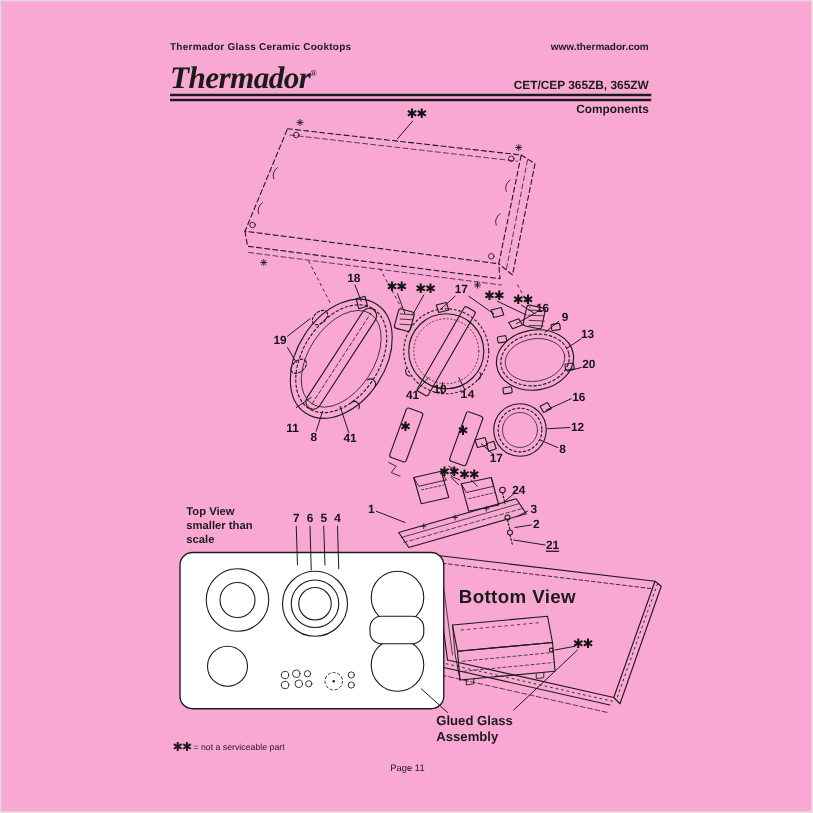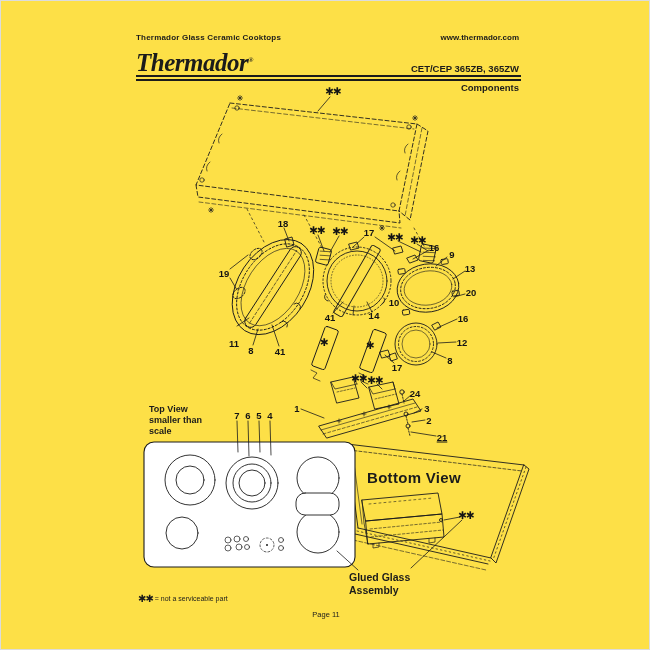--- a/index.html
+++ b/index.html
@@ -1,17 +1,17 @@
 <!DOCTYPE html>
 <html><head>
 <meta charset="utf-8">
 <style>
   html,body{margin:0;padding:0;background:#fff;}
   .page{
-    position:relative;width:650px;height:650px;background:#fde047;
+    position:relative;width:650px;height:650px;background:#f9a8d4;
     font-family:"Liberation Sans","DejaVu Sans",sans-serif;color:#1b1b1b;
     box-sizing:border-box;border:1px solid #dcdcdc;overflow:hidden;
   }
   .abs{position:absolute;}
   .hdr-left{left:135px;top:32px;font-size:8px;font-weight:bold;letter-spacing:.2px;}
   .hdr-right{right:130px;top:32px;font-size:8px;font-weight:bold;text-align:right;}
   .logo{left:135px;top:48px;font-family:"Liberation Serif","DejaVu Serif",serif;
         font-style:italic;font-weight:bold;font-size:25px;letter-spacing:-.5px;}
   .logo-mark{font-size:7px;vertical-align:super;font-style:normal;}
   .model{right:130px;top:62px;font-size:9.5px;font-weight:bold;text-align:right;}
@@ -259,21 +259,21 @@
       <div class="callout star" style="left: 417px; top: 239px;">✱✱</div>
       <div class="callout" style="left: 433px; top: 246px;">16</div>
       <div class="callout" style="left: 451px; top: 253px;">9</div>
       <div class="callout" style="left: 469px; top: 267px;">13</div>
       <div class="callout" style="left: 470px; top: 291px;">20</div>
       <div class="callout" style="left: 223px; top: 272px;">19</div>
       <div class="callout" style="left: 233px; top: 329px; margin-top: 13px;">11</div>
       <div class="callout" style="left: 250px; top: 349px;">8</div>
       <div class="callout" style="left: 279px; top: 350px;">41</div>
       <div class="callout" style="left: 329px; top: 316px;">41</div>
-      <div class="callout" style="left: 351px; top: 301px; margin-left: 42px;">10</div>
+      <div class="callout" style="left: 351px; top: 311px;">10</div>
       <div class="callout" style="left: 373px; top: 315px; font-family: Liberation Mono, monospace;">14</div>
       <div class="callout" style="left: 462px; top: 317px;">16</div>
       <div class="callout" style="left: 461px; top: 341px;">12</div>
       <div class="callout" style="left: 449px; top: 359px;">8</div>
       <div class="callout star" style="left: 323px; top: 341px;">✱</div>
       <div class="callout star" style="left: 369px; top: 344px;">✱</div>
       <div class="callout" style="left: 396px; top: 366px;">17</div>
       <div class="callout star" style="left: 358px; top: 377px;">✱✱</div>
       <div class="callout star" style="left: 374px; top: 379px;">✱✱</div>
       <div class="callout" style="left: 296px; top: 407px;">1</div>

